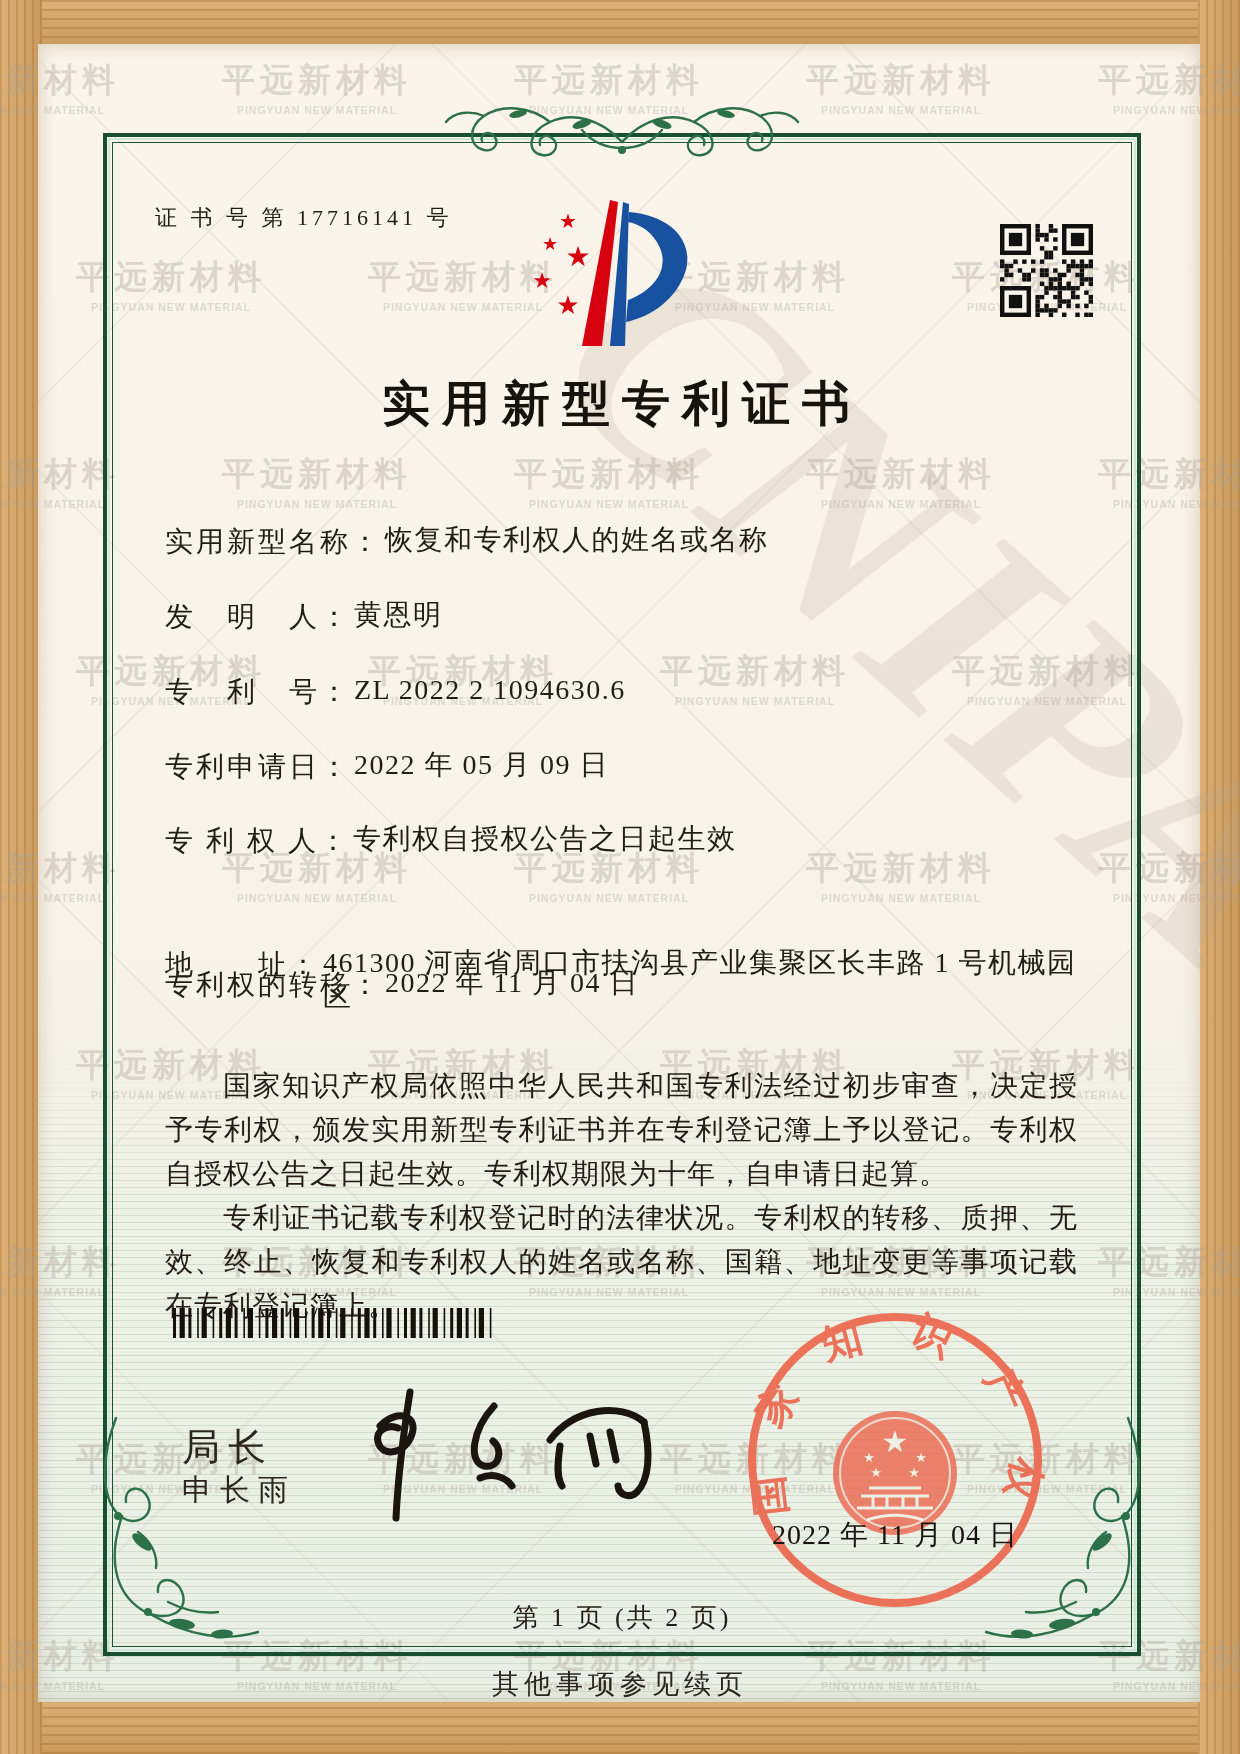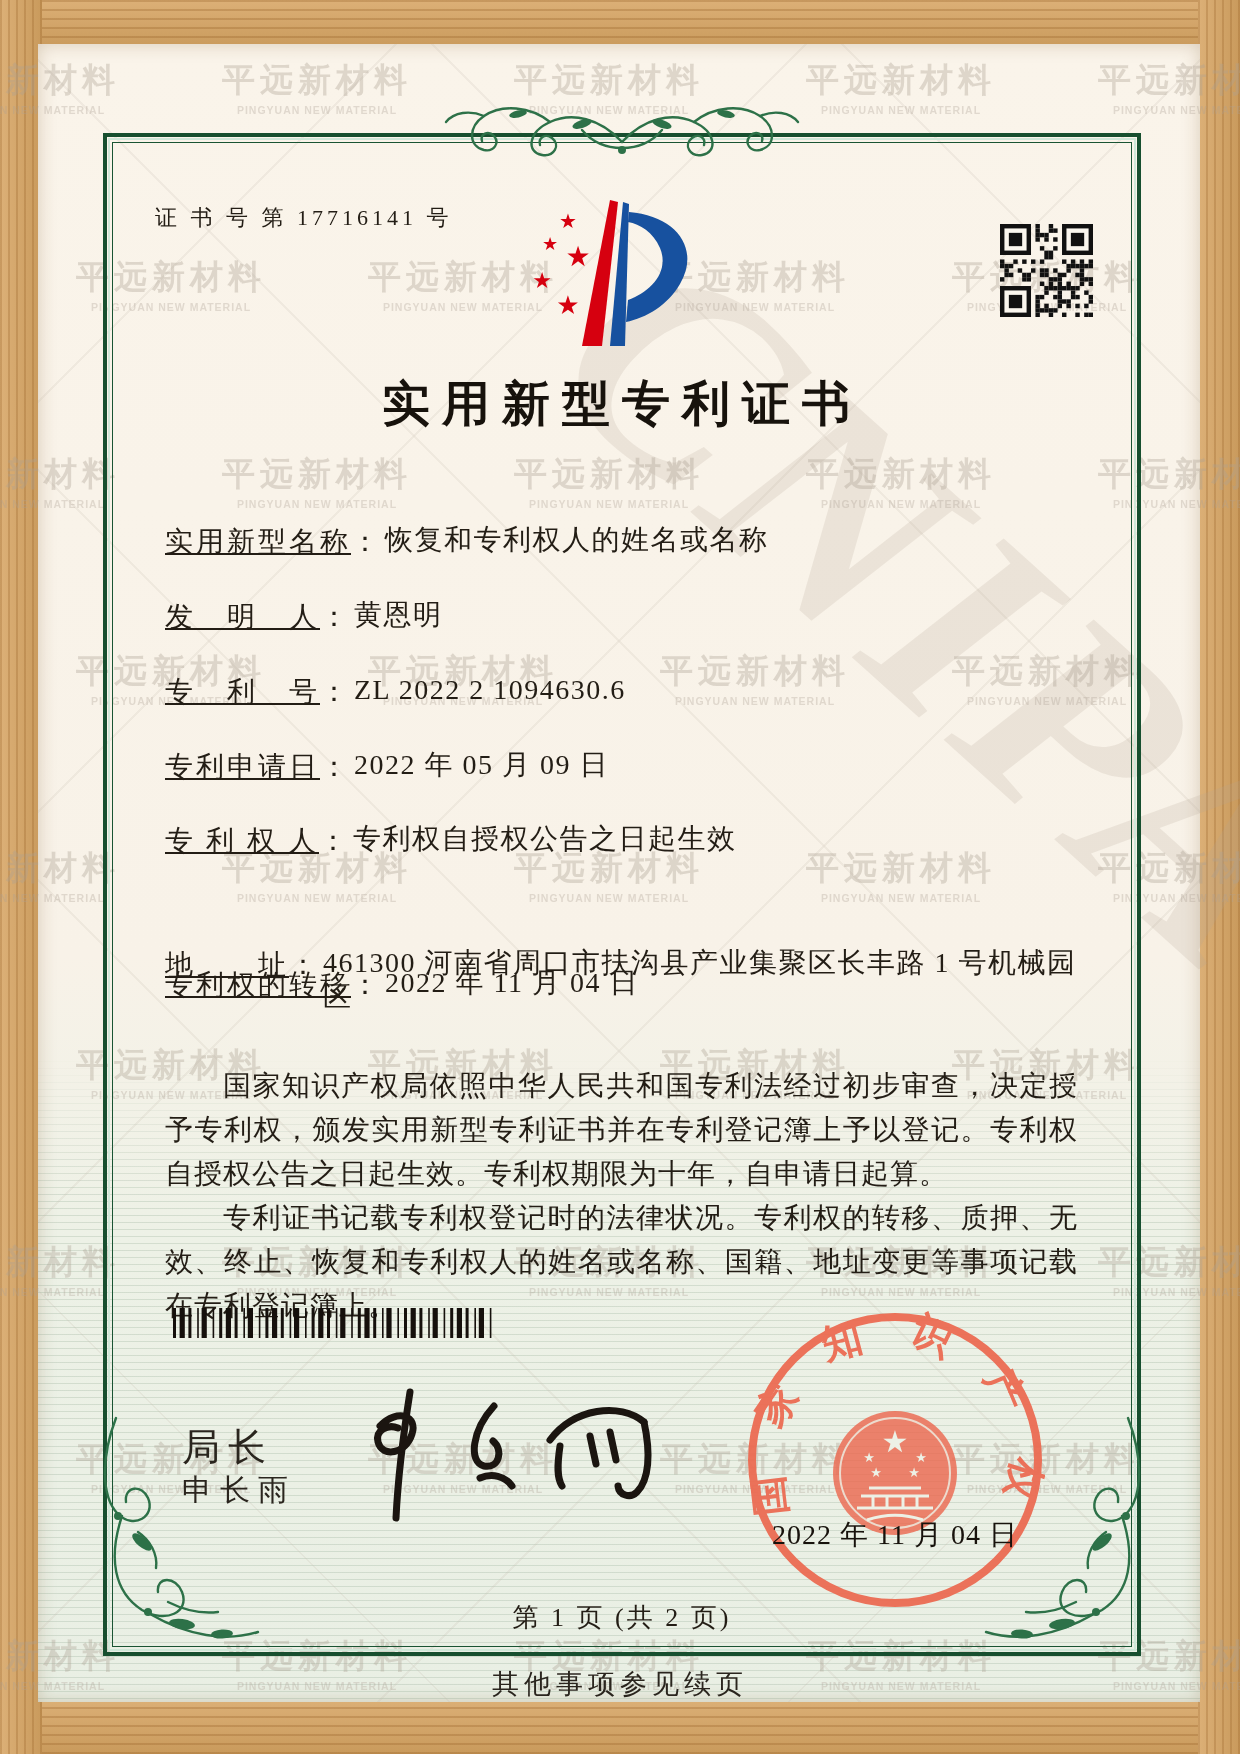--- a/index.html
+++ b/index.html
@@ -52,21 +52,21 @@
   .orn{position:absolute;z-index:5;}
 
   
   .content{position:absolute;left:0;top:0;width:1240px;height:1754px;z-index:6;color:#231d15;}
   .certno{position:absolute;left:155px;top:203px;font-size:22px;letter-spacing:4px;}
   .logo{position:absolute;left:528px;top:188px;}
   .qr{position:absolute;left:1000px;top:224px;}
   .title{position:absolute;left:103px;top:372px;width:1038px;text-align:center;
     font-size:48px;font-weight:bold;letter-spacing:12px;color:#17120c;}
   .frow{position:absolute;left:165px;width:915px;font-size:28px;display:flex;align-items:flex-start;}
-  .flabel{letter-spacing:3px;white-space:pre;text-decoration:underline;}
+  .flabel{letter-spacing:3px;white-space:pre;}
   .fcolon{margin-right:6px;}
   .fvalue{letter-spacing:1.5px;flex:1;line-height:34px;}
   .pair2{position:absolute;left:425px;top:0;white-space:nowrap;font-size:28px;}
   .paras{position:absolute;left:165px;top:1064px;width:913px;font-size:28px;line-height:44px;
     text-align:justify;letter-spacing:1px;}
   .paras p{margin:0;text-indent:58px;}
   .barcode{position:absolute;left:173px;top:1308px;}
   .director-title{position:absolute;left:182px;top:1422px;font-size:38px;letter-spacing:8px;
     font-family:"Liberation Sans",sans-serif;color:#2a251e;}
   .director-name{position:absolute;left:182px;top:1470px;font-size:30px;letter-spacing:8px;

